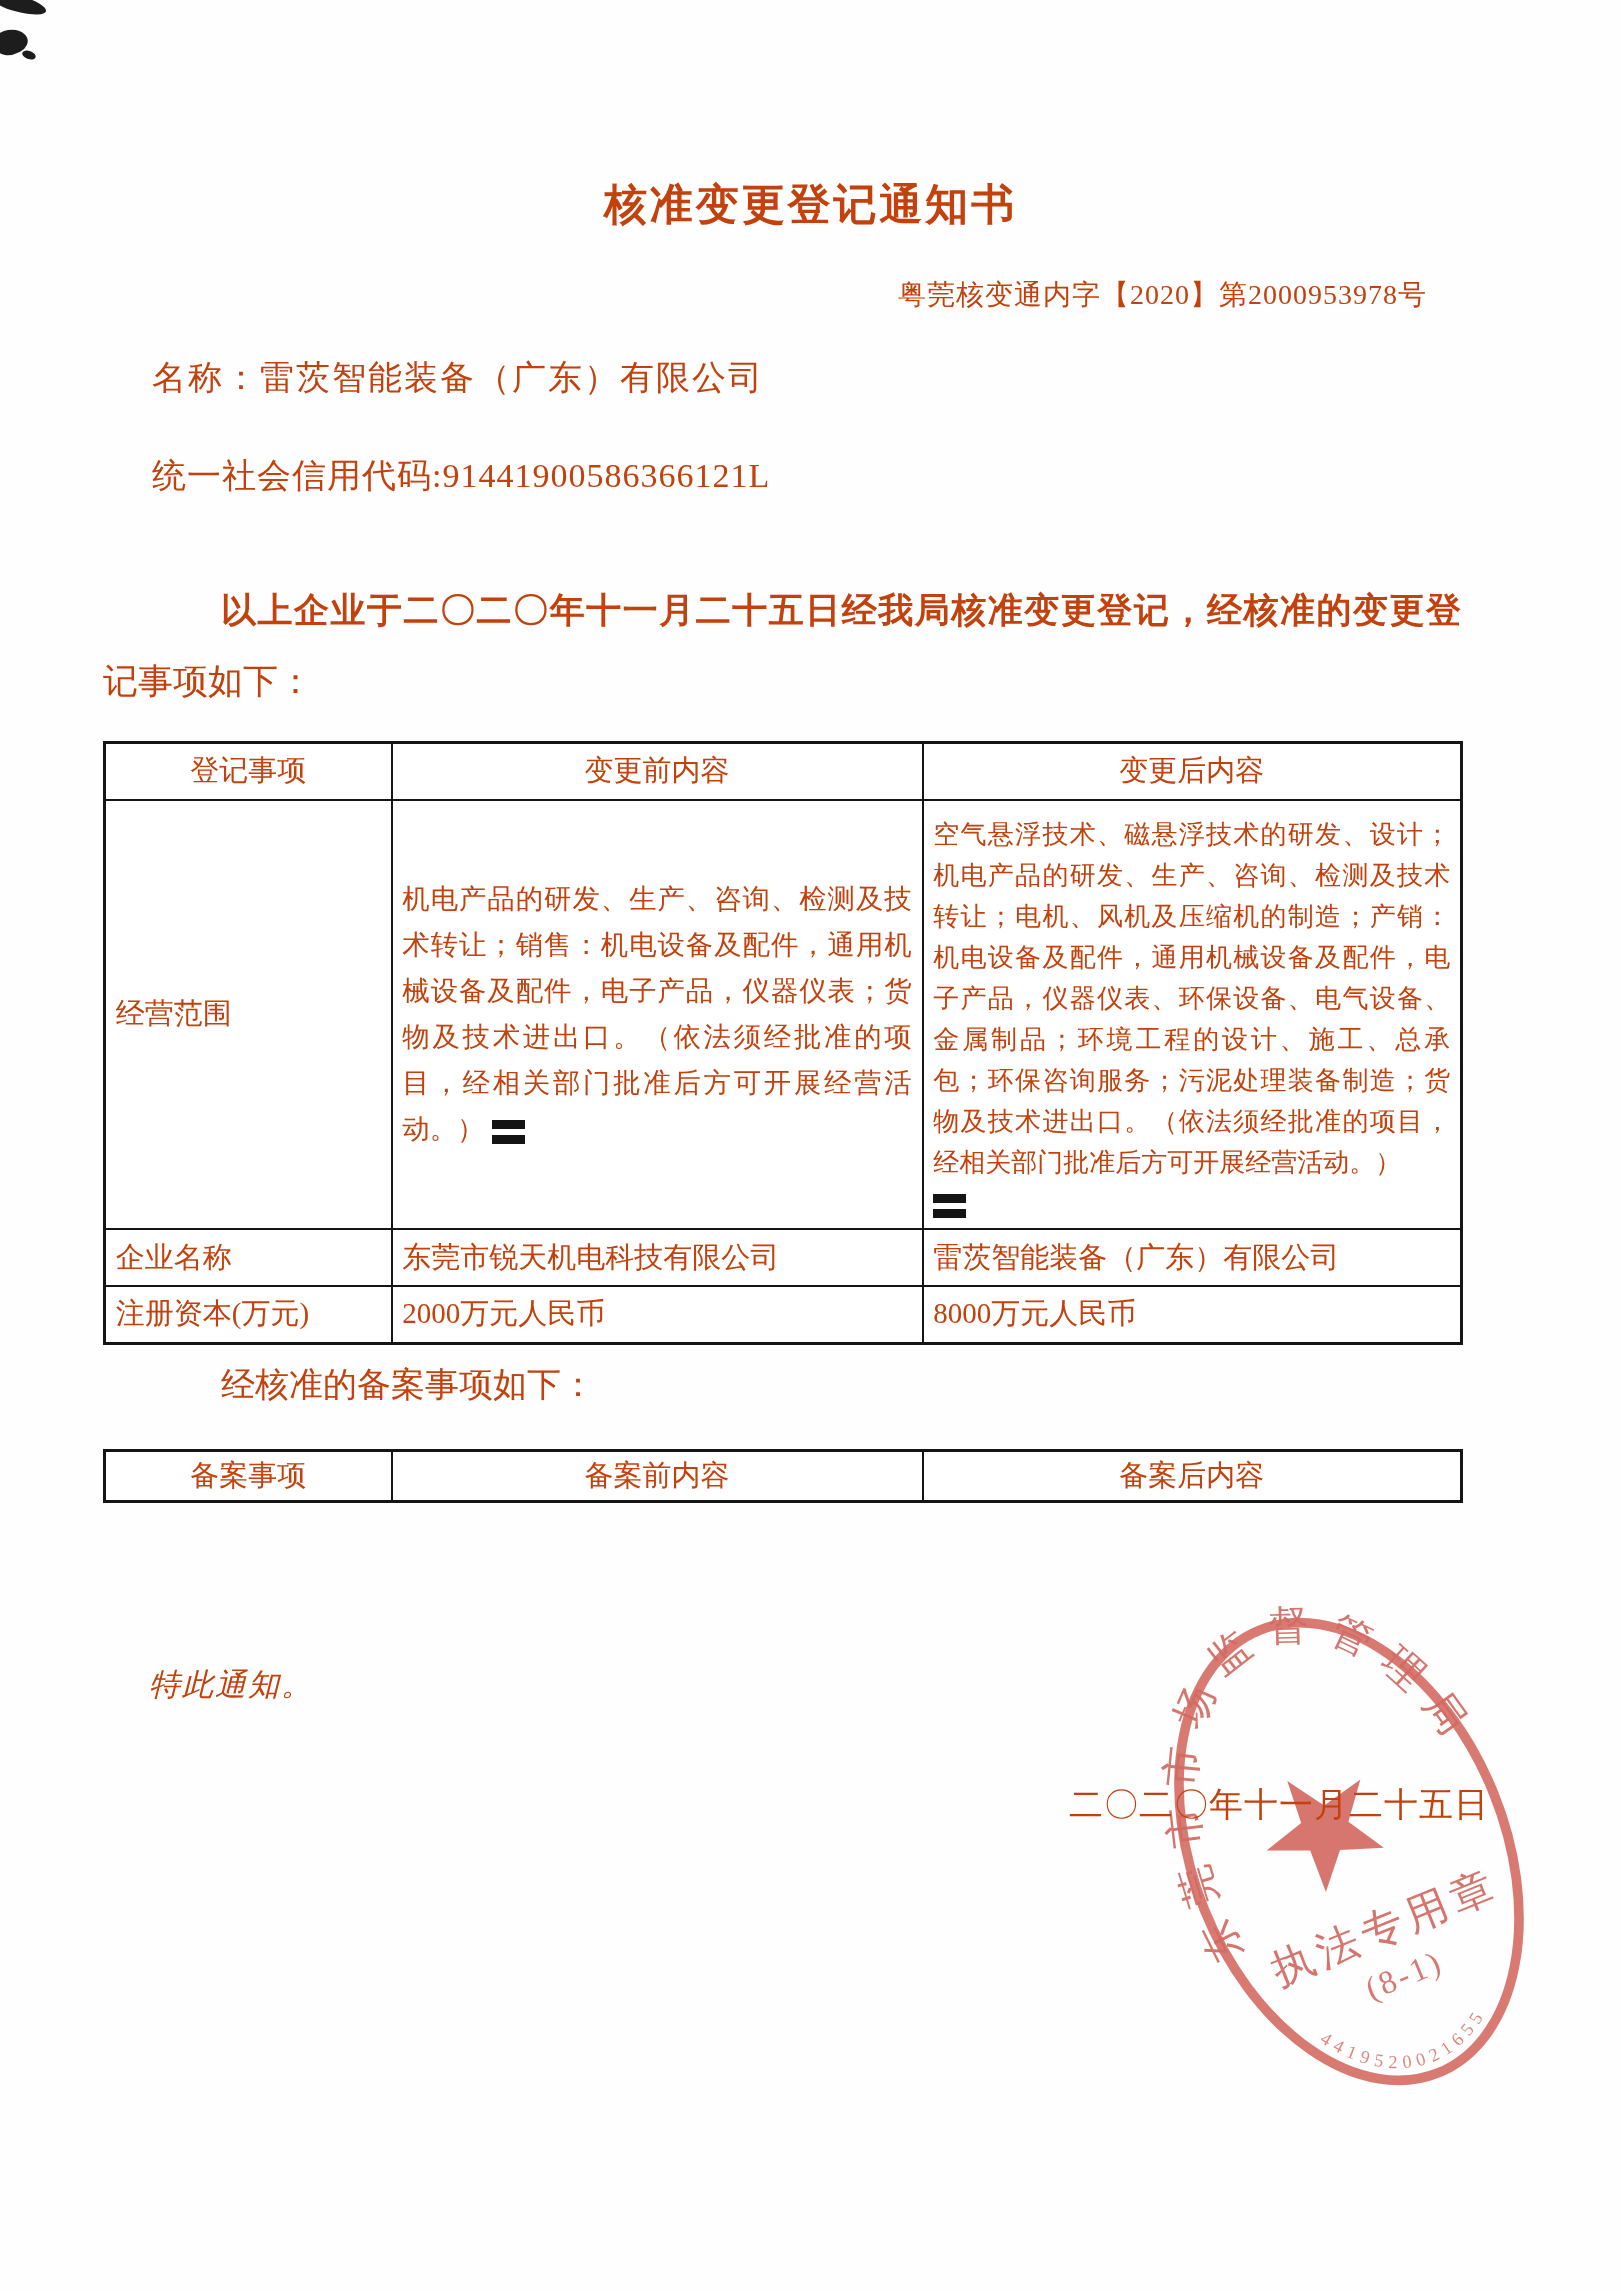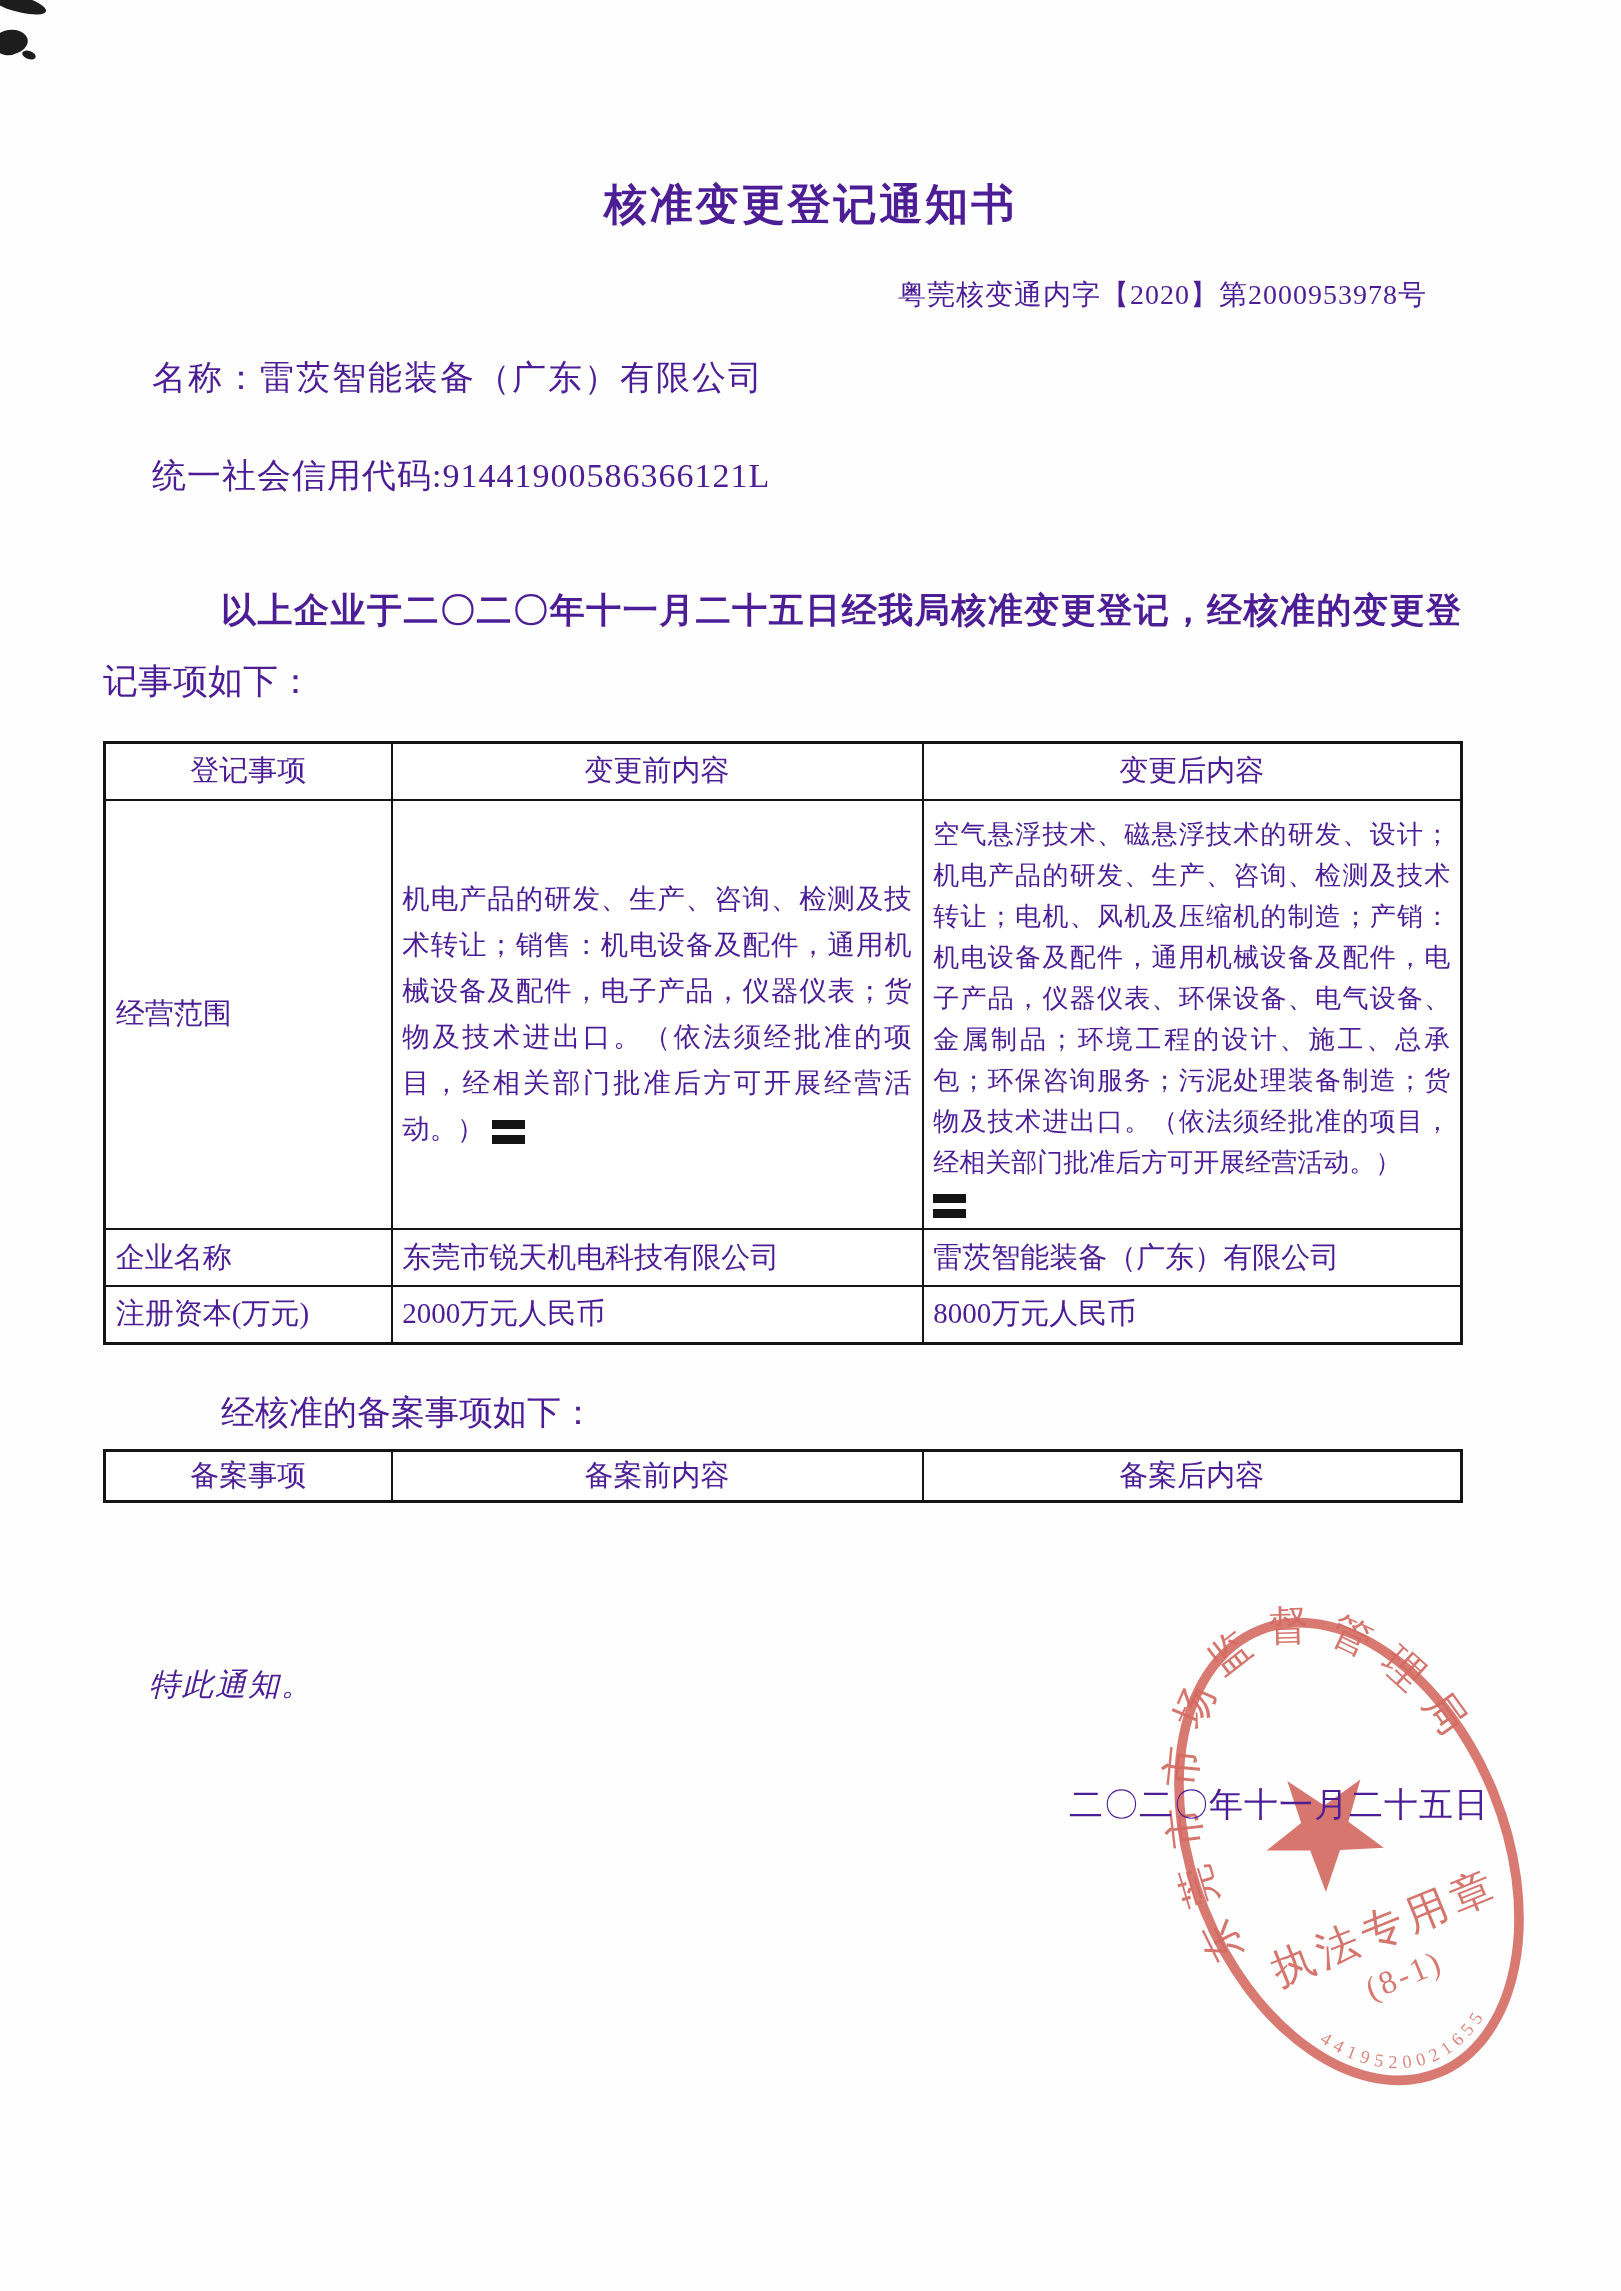--- a/index.html
+++ b/index.html
@@ -3,21 +3,21 @@
 <meta charset="utf-8">
 <style>
   html,body{margin:0;padding:0;background:#888;}
   .page{
     position:relative;
     width:1621px;height:2292px;
     margin:0 auto;
     background:#fefefe;
     overflow:hidden;
     font-family:"Liberation Serif","DejaVu Serif",serif;
-    color:#4c1d95;
+    color:#c2410c;
   }
   
   .artifact{position:absolute;background:#1d1d1d;}
   .artifact.a1{left:-7.8px;top:-3.9px;width:55px;height:15.7px;transform:rotate(14deg);border-radius:40% 60% 50% 50%;}
   .artifact.a2{left:-5.9px;top:29px;width:33px;height:25.5px;transform:rotate(-28deg);border-radius:20% 70% 40% 60%;}
   .artifact.a3{left:21.6px;top:51px;width:13.7px;height:7.8px;transform:rotate(20deg);border-radius:50%;}
 
   .title{
     position:absolute;left:0;top:176px;width:100%;
     text-align:center;
@@ -48,21 +48,21 @@
   .t1 .hrow{height:57px;}
   .t1 .scope-row{height:402px;}
   .t1 .scope-before{font-size:27.4px;line-height:46px;text-align:justify;vertical-align:middle;}
   .t1 .scope-after{font-size:26px;line-height:41px;text-align:justify;vertical-align:middle;padding-top:13.7px;}
   .t1 .short-row{height:57px;}
   .t2{top:1449px;width:1358px;}
   .t2 .c1{width:287px;} .t2 .c2{width:531px;} .t2 .c3{width:539px;}
   .t2 .hrow{height:43px;}
   .t2 .drow{height:51px;}
 
-  .filing-heading{position:absolute;left:221px;top:1390px;font-size:34px;}
+  .filing-heading{position:absolute;left:221px;top:1362px;font-size:34px;}
   .closing{position:absolute;left:149px;top:1664px;font-size:31px;letter-spacing:2px;font-style:italic;}
   .date-line{position:absolute;left:1025px;top:1782px;font-size:34px;letter-spacing:1px;z-index:6;margin-left:44px;}
 
   
   .dmark{
     display:inline-block;width:33px;height:24.5px;box-sizing:border-box;
     border-top:9.8px solid #141414;border-bottom:9.8px solid #141414;
     vertical-align:middle;margin-left:7.8px;
   }
   .dmark-line{line-height:41px;}

